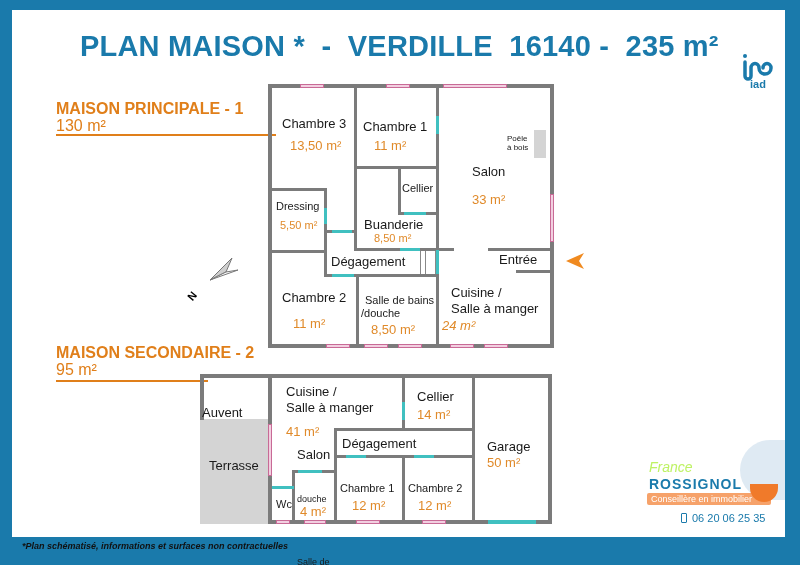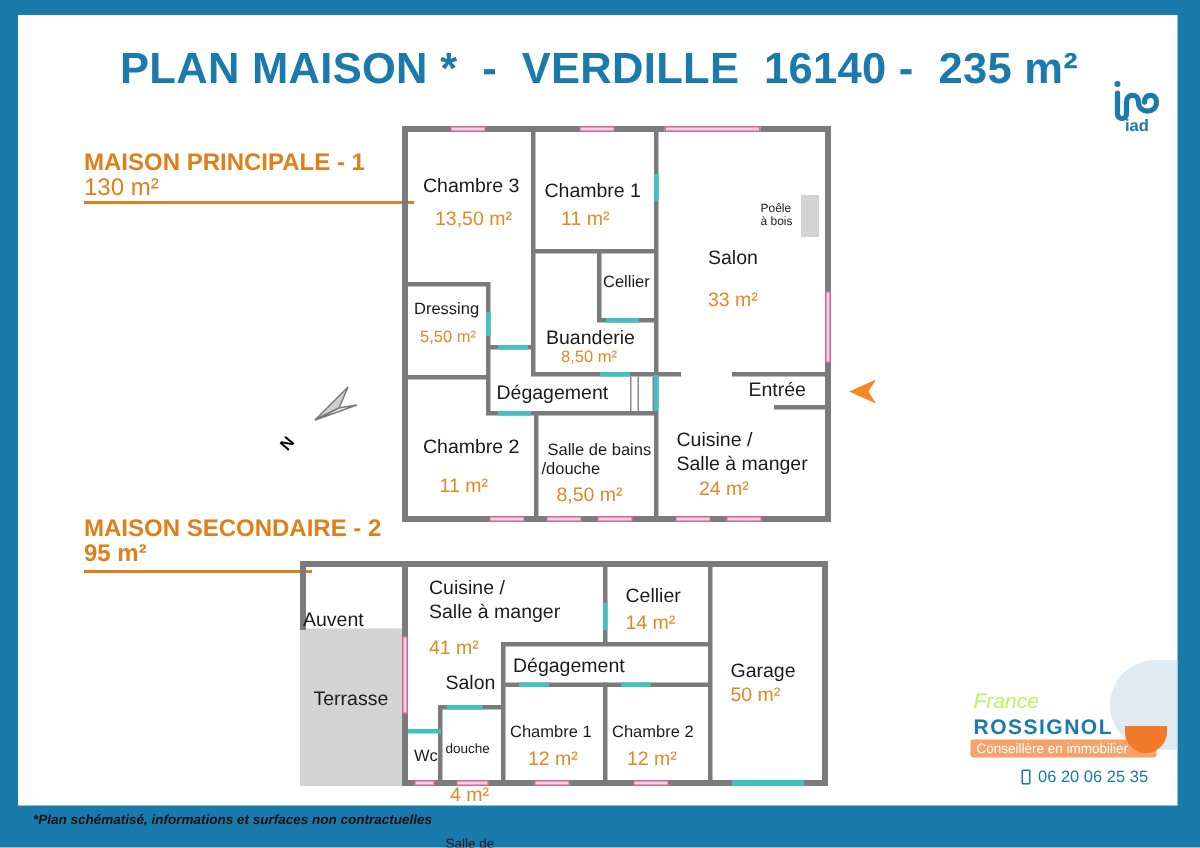--- a/index.html
+++ b/index.html
@@ -107,34 +107,34 @@
 <div class="room-area small" style="left:374px;top:232px;">8,50 m²</div>
 <div class="room-name" style="left:331px;top:254px;">Dégagement</div>
 <div class="room-name" style="left:499px;top:252px;">Entrée</div>
 <div class="room-name" style="left:282px;top:290px;">Chambre 2</div>
 <div class="room-area" style="left:293px;top:316px;">11 m²</div>
 <div class="room-name small" style="left:365px;top:294px;">Salle de bains</div>
 <div class="room-name small" style="left:361px;top:307px;">/douche</div>
 <div class="room-area" style="left:371px;top:322px;">8,50 m²</div>
 <div class="room-name" style="left:451px;top:285px;">Cuisine /</div>
 <div class="room-name" style="left:451px;top:301px;">Salle à manger</div>
-<div class="room-area" style="left:466px;top:318px;">24 m²</div>
+<div class="room-area" style="left:442px;top:318px;font-style:italic;">24 m²</div>
 
 <svg class="abs" style="left:566px;top:252px;width:20px;height:18px;" viewBox="0 0 20 18">
   <polygon points="0,9 18,1 13,9 18,17" fill="#f08a20"></polygon>
 </svg>
 
 <svg class="abs" style="left:196px;top:252px;width:48px;height:48px;" viewBox="0 0 48 48">
   <polygon points="14,28 36,6 30,20" fill="#cfcfcf" stroke="#777" stroke-width="1"></polygon>
   <polygon points="14,28 30,20 42,18" fill="#fff" stroke="#777" stroke-width="1"></polygon>
 </svg>
 <div class="abs" style="left:188px;top:290px;font-size:11px;font-weight:bold;transform:rotate(-50deg);">N</div>
 
 <div class="abs section-label" style="left:56px;top:344px;">MAISON SECONDAIRE - 2</div>
-<div class="abs section-area" style="left:56px;top:361px;font-weight:bold;">95 m²</div>
+<div class="abs section-area" style="left:56px;top:361px;">95 m²</div>
 <div class="abs orange-line" style="left:56px;top:380px;width:152px;"></div>
 
 <div>
   <div class="terrace" style="left:200px;top:419px;width:68px;height:105px;"></div>
   <div class="wall" style="left:200px;top:374px;width:4px;height:46px;"></div>
   <div class="wall" style="left:200px;top:374px;width:352px;height:4px;"></div>
   <div class="wall" style="left:548px;top:374px;width:4px;height:150px;"></div>
   <div class="wall" style="left:268px;top:374px;width:4px;height:150px;"></div>
   <div class="wall" style="left:268px;top:520px;width:284px;height:4px;"></div>
   <div class="wall" style="left:402px;top:378px;width:3px;height:52px;"></div>
@@ -165,21 +165,21 @@
 <div class="room-name" style="left:417px;top:389px;">Cellier</div>
 <div class="room-area" style="left:417px;top:407px;">14 m²</div>
 <div class="room-name" style="left:487px;top:439px;">Garage</div>
 <div class="room-area" style="left:487px;top:455px;">50 m²</div>
 <div class="room-name" style="left:209px;top:458px;">Terrasse</div>
 <div class="room-name" style="left:342px;top:436px;">Dégagement</div>
 <div class="room-name" style="left:297px;top:447px;">Salon</div>
 <div class="room-name small" style="left:276px;top:498px;">Wc</div>
 <div class="room-name tiny" style="left:297px;top:509px;font-size:9px;margin-top:48px;">Salle de</div>
 <div class="room-name tiny" style="left:297px;top:494px;font-size:9px;">douche</div>
-<div class="room-area" style="left:300px;top:504px;margin-top:18px;">4 m²</div>
+<div class="room-area" style="left:300px;top:504px;">4 m²</div>
 <div class="room-name small" style="left:340px;top:482px;">Chambre 1</div>
 <div class="room-area" style="left:352px;top:498px;">12 m²</div>
 <div class="room-name small" style="left:408px;top:482px;">Chambre 2</div>
 <div class="room-area" style="left:418px;top:498px;">12 m²</div>
 
 <div>
   <div class="abs" style="left:740px;top:440px;width:45px;height:60px;background:#c9dceb;border-radius:30px 0 0 30px;opacity:0.6;"></div>
   <div class="abs agent-name">France</div>
   <div class="abs agent-name2">ROSSIGNOL</div>
   <div class="abs agent-role">Conseillère en immobilier</div>

